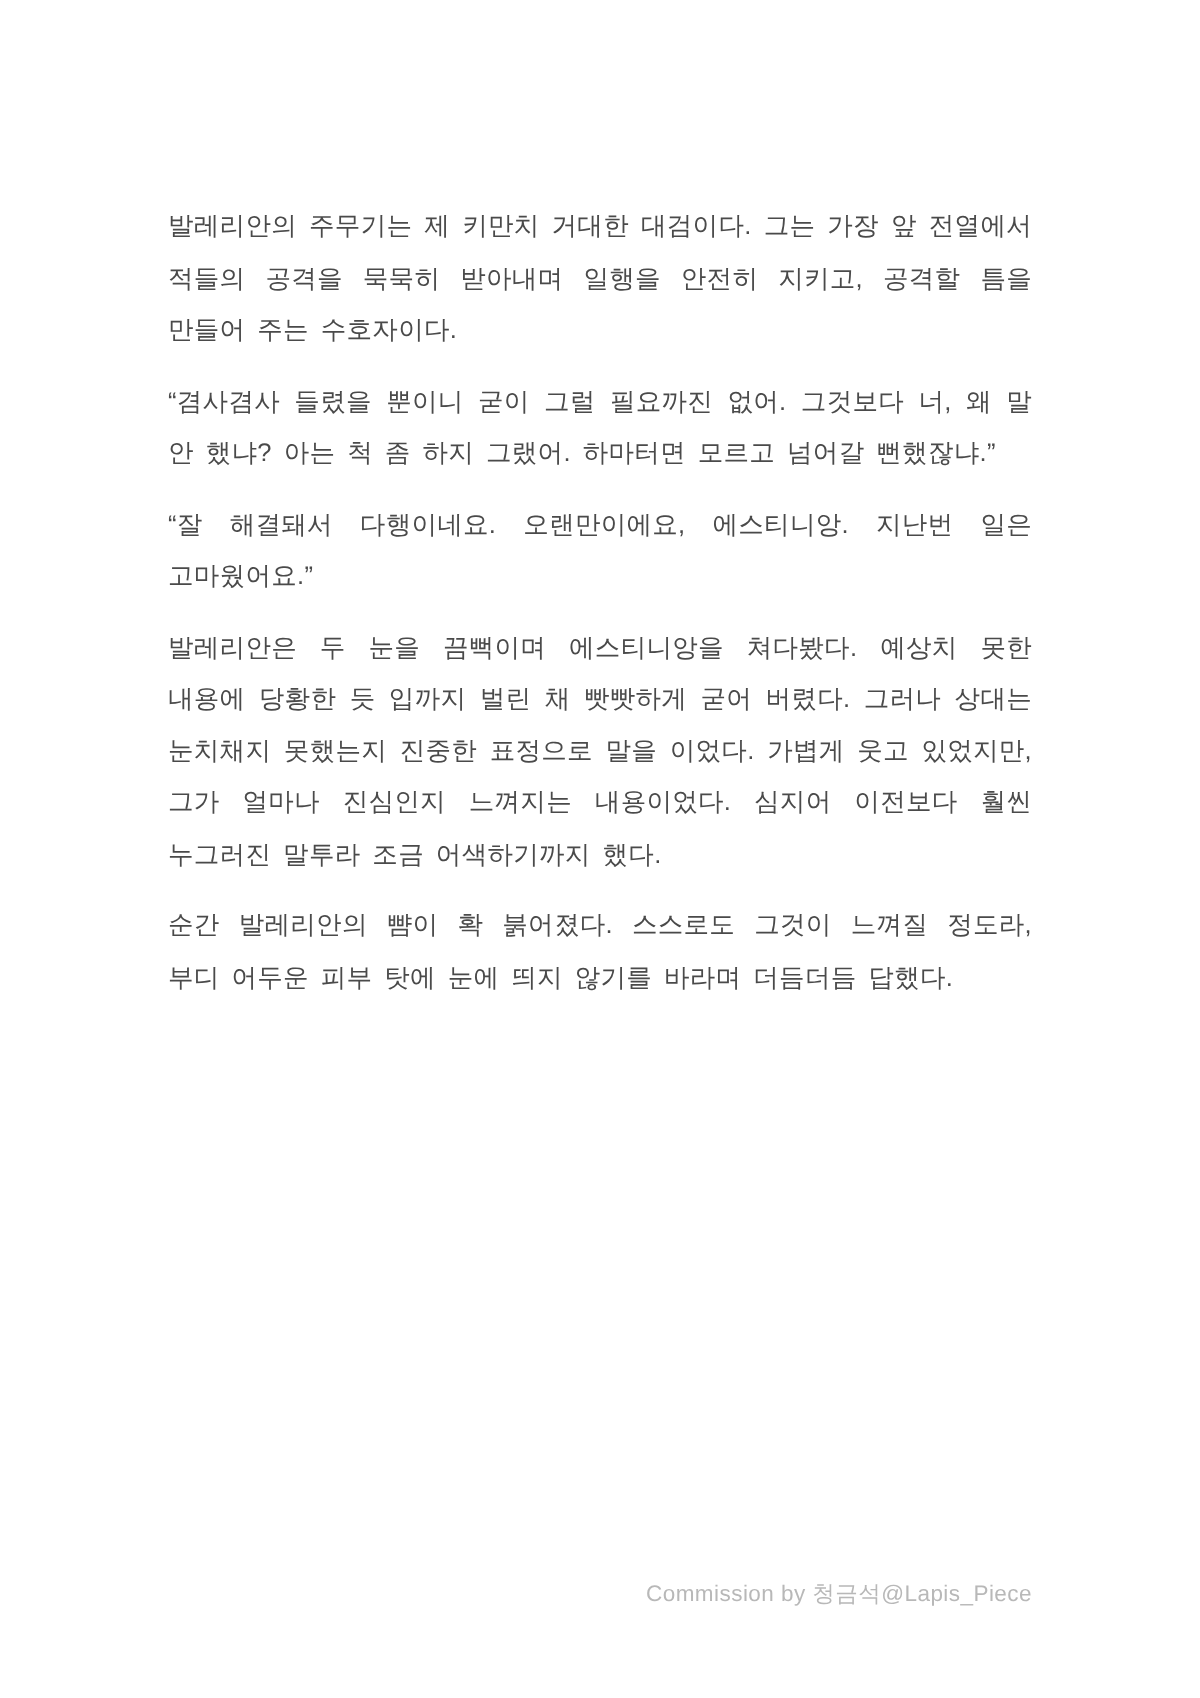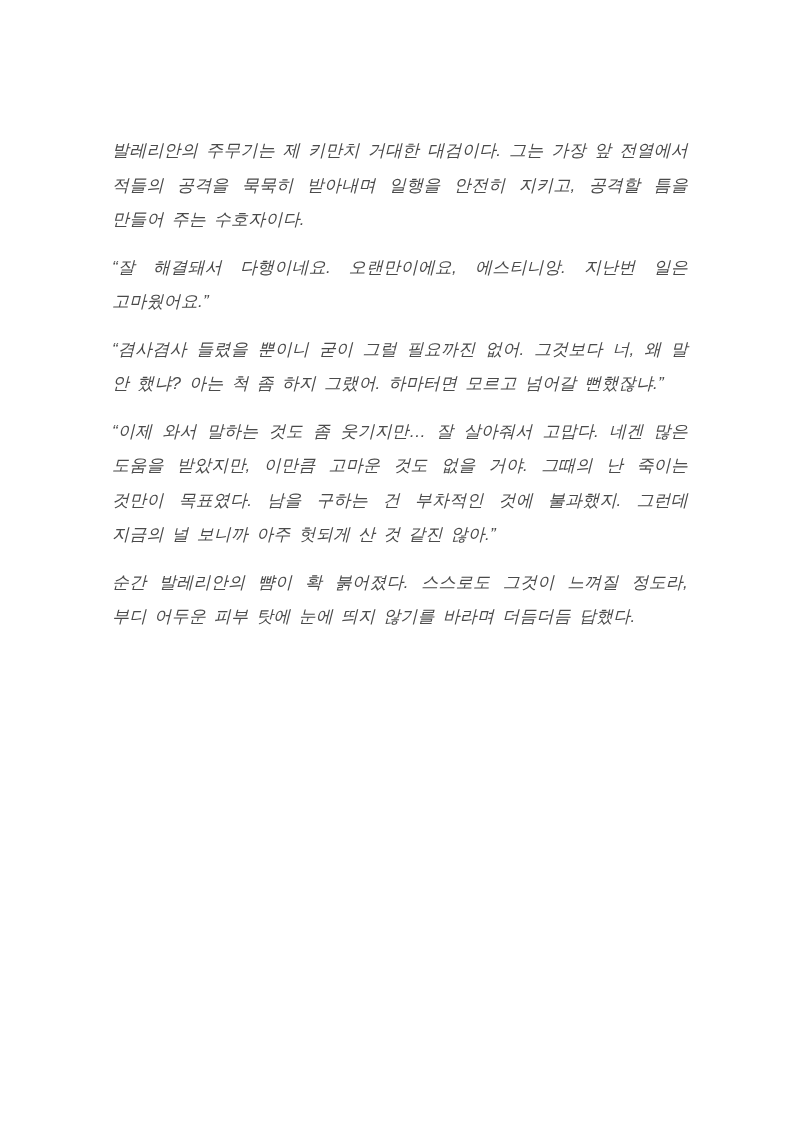--- a/index.html
+++ b/index.html
@@ -28,38 +28,38 @@
   }
   .content p{
     margin:0 0 13px 0;
     font-size:17px;
     line-height:34.5px;
     color:var(--text-color);
     text-align:justify;
     word-break:keep-all;
     word-spacing:3px;
     letter-spacing:0.2px;
-    font-style:italic;
   }
   .footer{
     position:absolute;
     left:112px;
     top:1053px;
     width:576px;
     text-align:right;
     font-size:15px;
     line-height:20px;
     color:var(--footer-color);
     letter-spacing:0.3px;
   }
 </style>
 </head>
 <body>
 
 <div class="page">
   <div class="content">
       <p>발레리안의 주무기는 제 키만치 거대한 대검이다. 그는 가장 앞 전열에서 적들의 공격을 묵묵히 받아내며 일행을 안전히 지키고, 공격할 틈을 만들어 주는 수호자이다.</p>
+      <p>“겸사겸사 들렸을 뿐이니 굳이 그럴 필요까진 없어. 그것보다 너, 왜 말 안 했냐? 아는 척 좀 하지 그랬어. 하마터면 모르고 넘어갈 뻔했잖냐.”</p>
       <p>“잘 해결돼서 다행이네요. 오랜만이에요, 에스티니앙. 지난번 일은 고마웠어요.”</p>
-      <p>“겸사겸사 들렸을 뿐이니 굳이 그럴 필요까진 없어. 그것보다 너, 왜 말 안 했냐? 아는 척 좀 하지 그랬어. 하마터면 모르고 넘어갈 뻔했잖냐.”</p>
-      <p>“이제 와서 말하는 것도 좀 웃기지만… 잘 살아줘서 고맙다. 네겐 많은 도움을 받았지만, 이만큼 고마운 것도 없을 거야. 그때의 난 죽이는 것만이 목표였다. 남을 구하는 건 부차적인 것에 불과했지. 그런데 지금의 널 보니까 아주 헛되게 산 것 같진 않아.”</p>
+      <p>발레리안은 두 눈을 끔뻑이며 에스티니앙을 쳐다봤다. 예상치 못한 내용에 당황한 듯 입까지 벌린 채 빳빳하게 굳어 버렸다. 그러나 상대는 눈치채지 못했는지 진중한 표정으로 말을 이었다. 가볍게 웃고 있었지만, 그가 얼마나 진심인지 느껴지는 내용이었다. 심지어 이전보다 훨씬 누그러진 말투라 조금 어색하기까지 했다.</p>
       <p>순간 발레리안의 뺨이 확 붉어졌다. 스스로도 그것이 느껴질 정도라, 부디 어두운 피부 탓에 눈에 띄지 않기를 바라며 더듬더듬 답했다.</p>
     </div>
+  <div class="footer">Commission by 청금석@Lapis_Piece</div>
 </div>
 
 </body></html>

